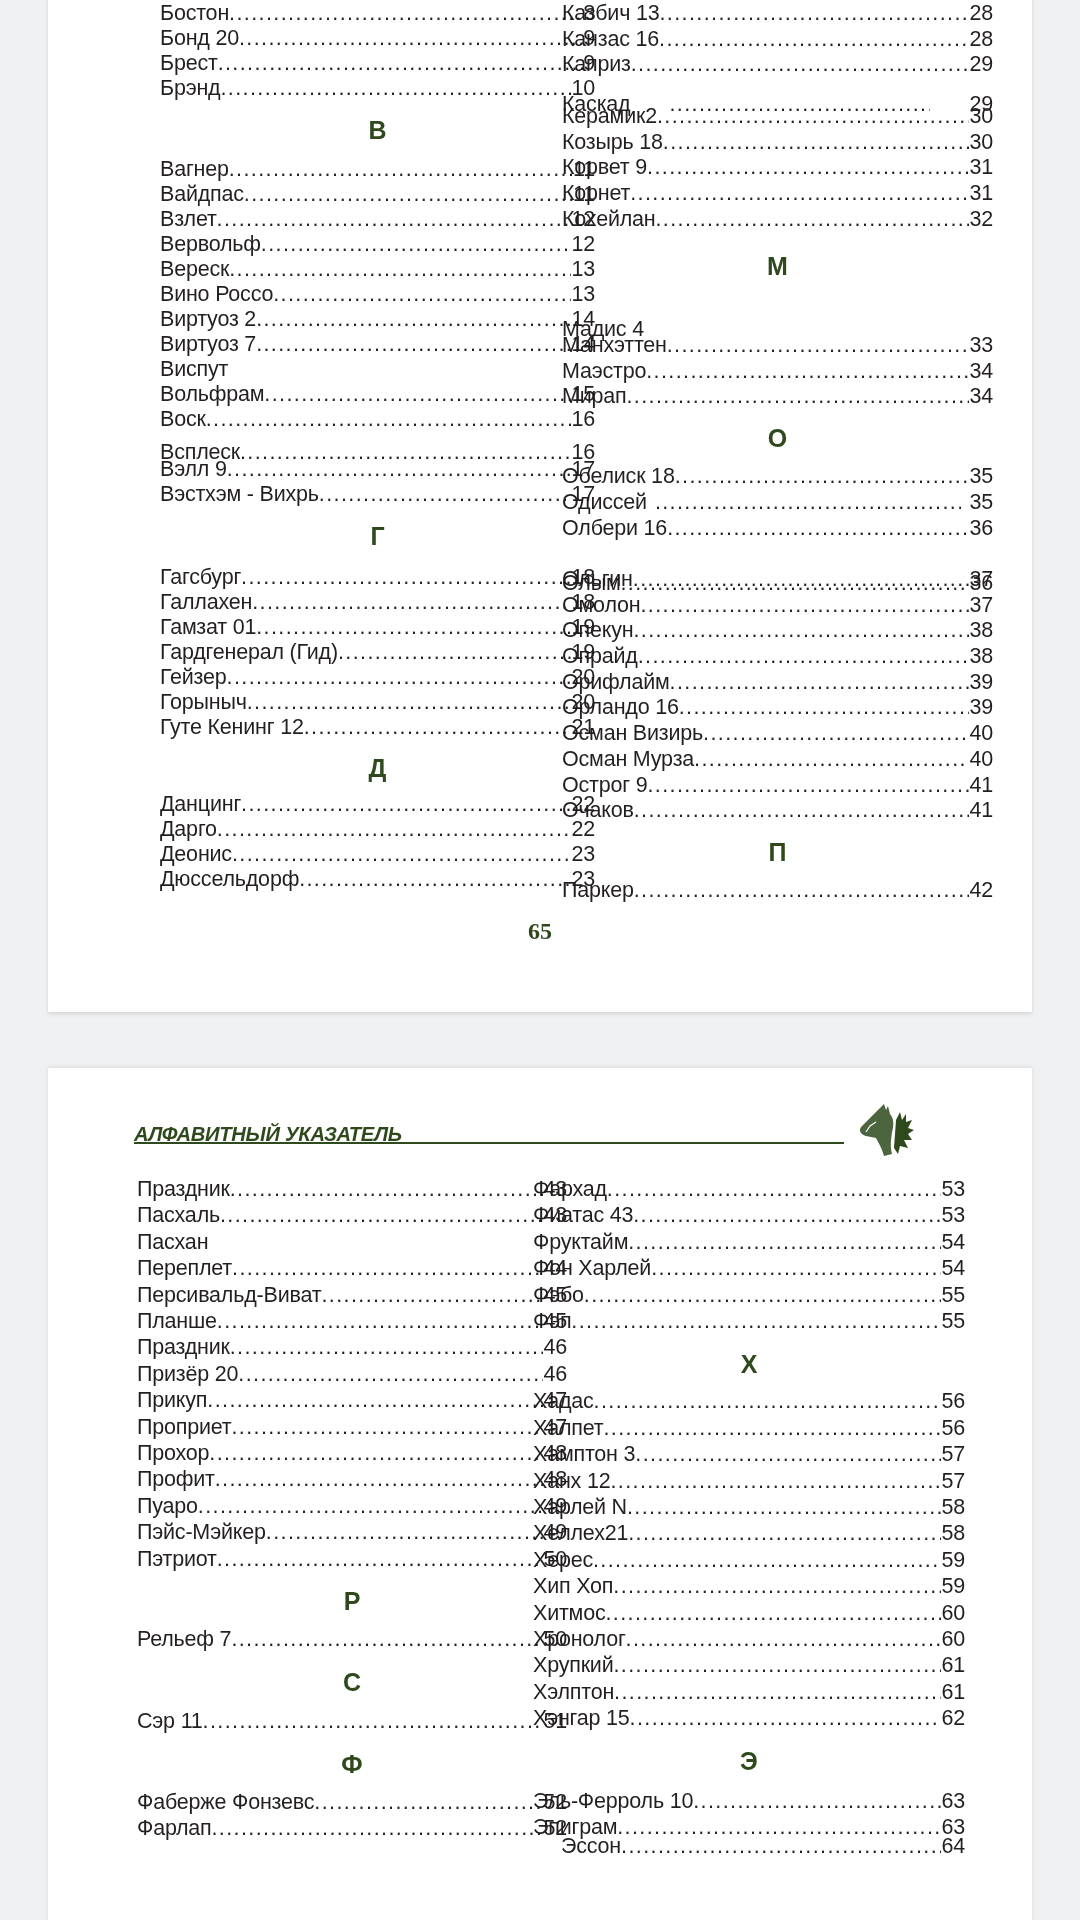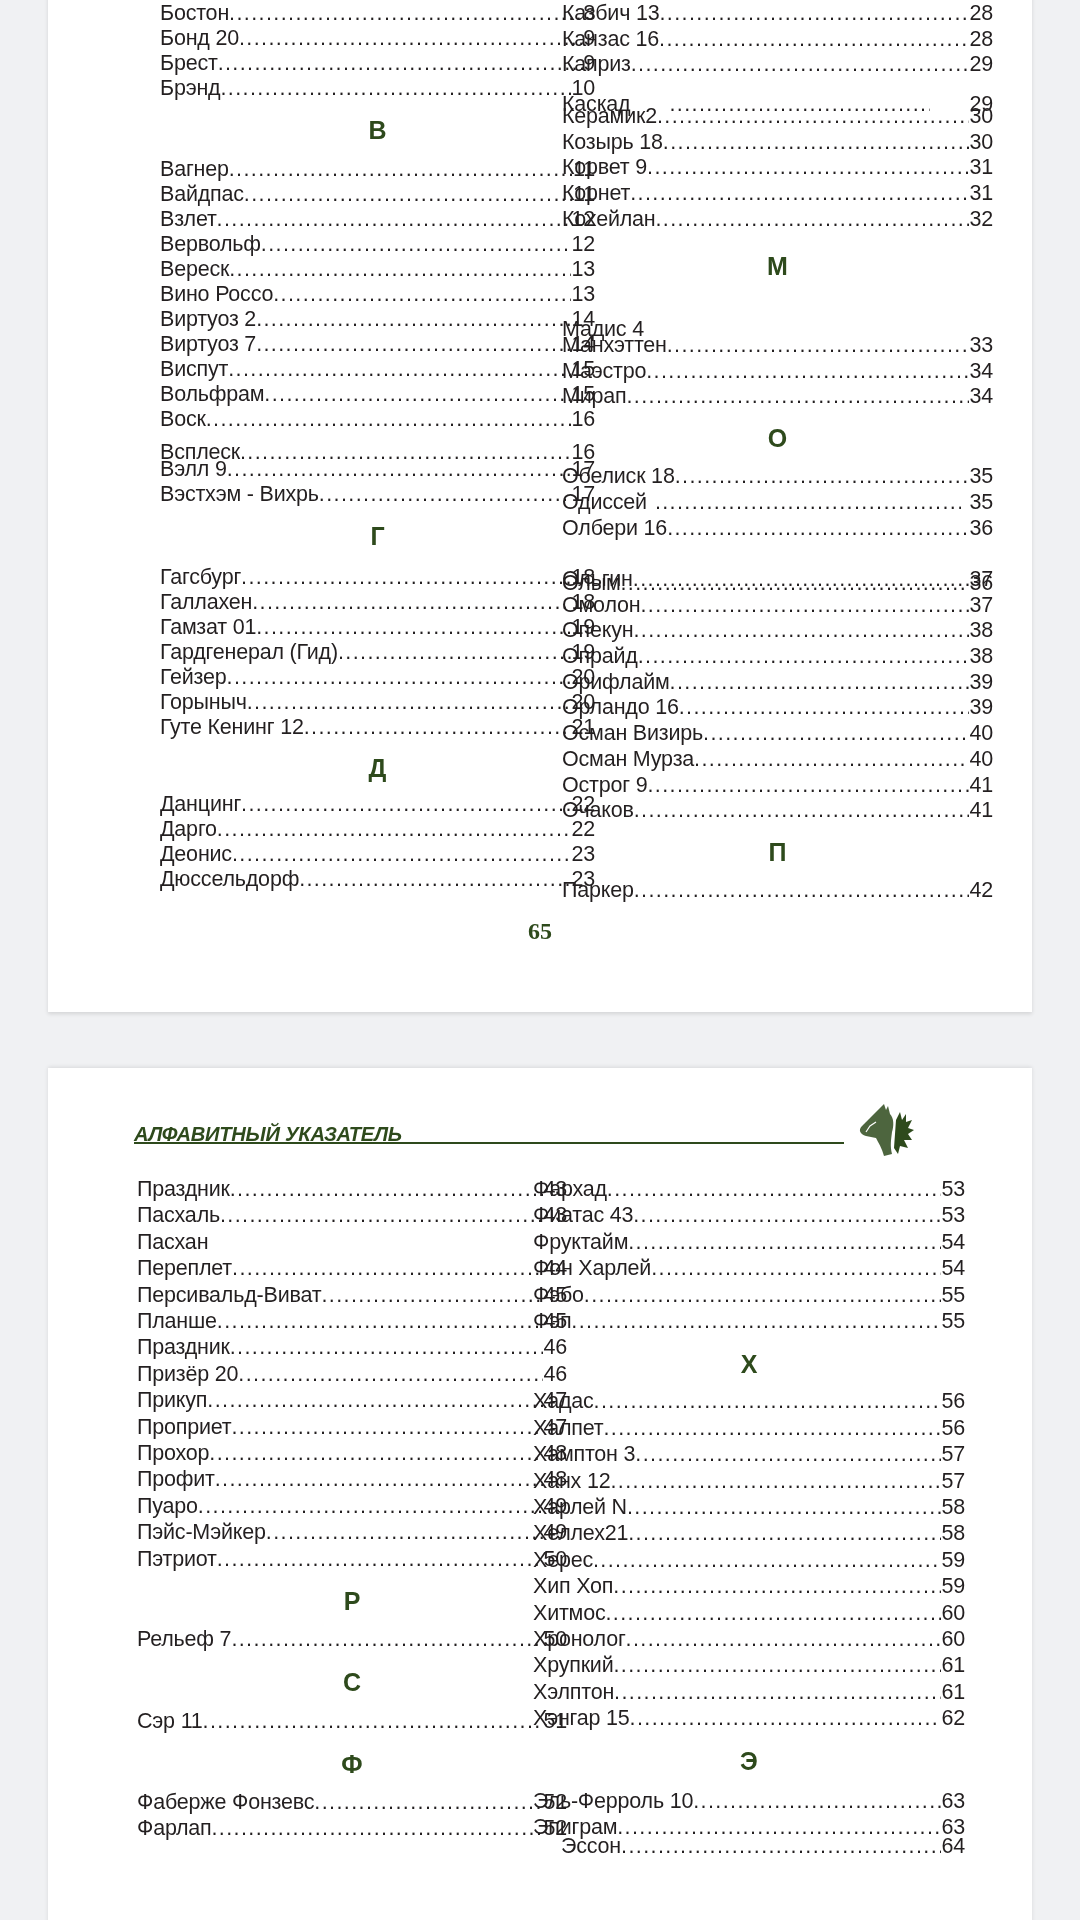--- a/index.html
+++ b/index.html
@@ -111,21 +111,21 @@
       <div class="entry" style="top: 306px;">
         <span class="name">Виртуоз 2</span>
         <span class="dots"></span>
         <span class="pg">14</span>
       </div>
       <div class="entry" style="top: 331px;">
         <span class="name">Виртуоз 7</span>
         <span class="dots"></span>
         <span class="pg">14</span>
       </div>
-      <div class="entry" style="top: 356px;">
+      <div class="entry" style="top: 356px; flex-direction: column;">
         <span class="name">Виспут</span>
         <span class="dots"></span>
         <span class="pg">15</span>
       </div>
       <div class="entry" style="top: 381px;">
         <span class="name">Вольфрам</span>
         <span class="dots"></span>
         <span class="pg">15</span>
       </div>
       <div class="entry" style="top: 406px;">

